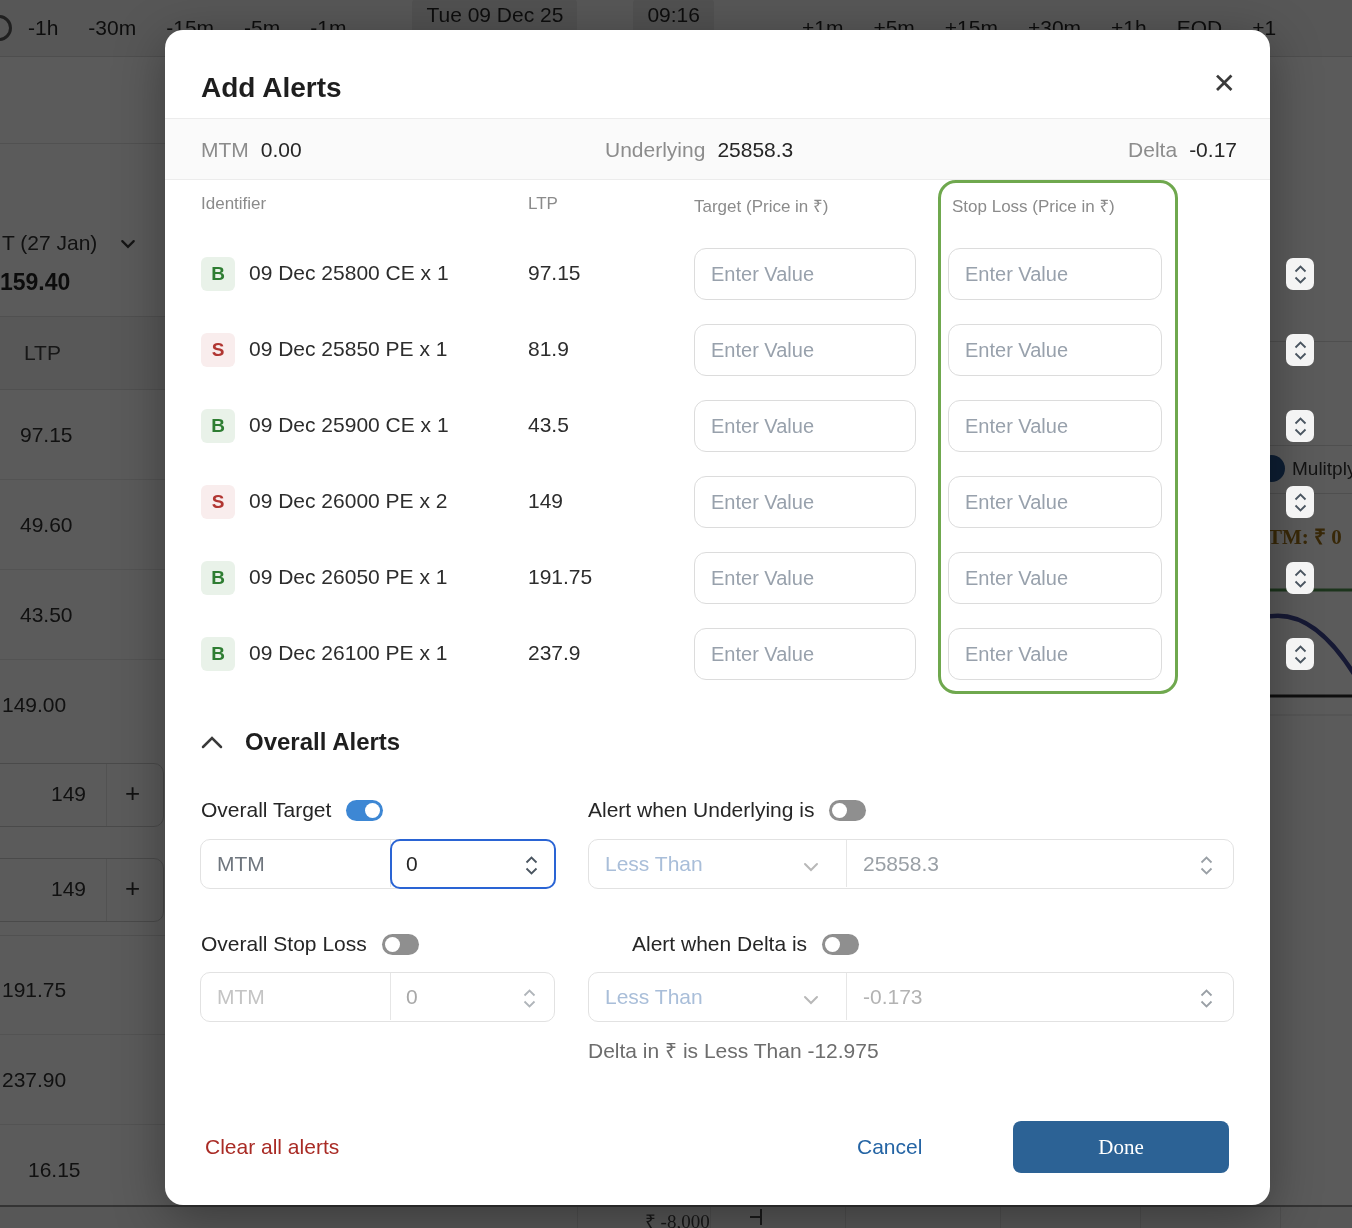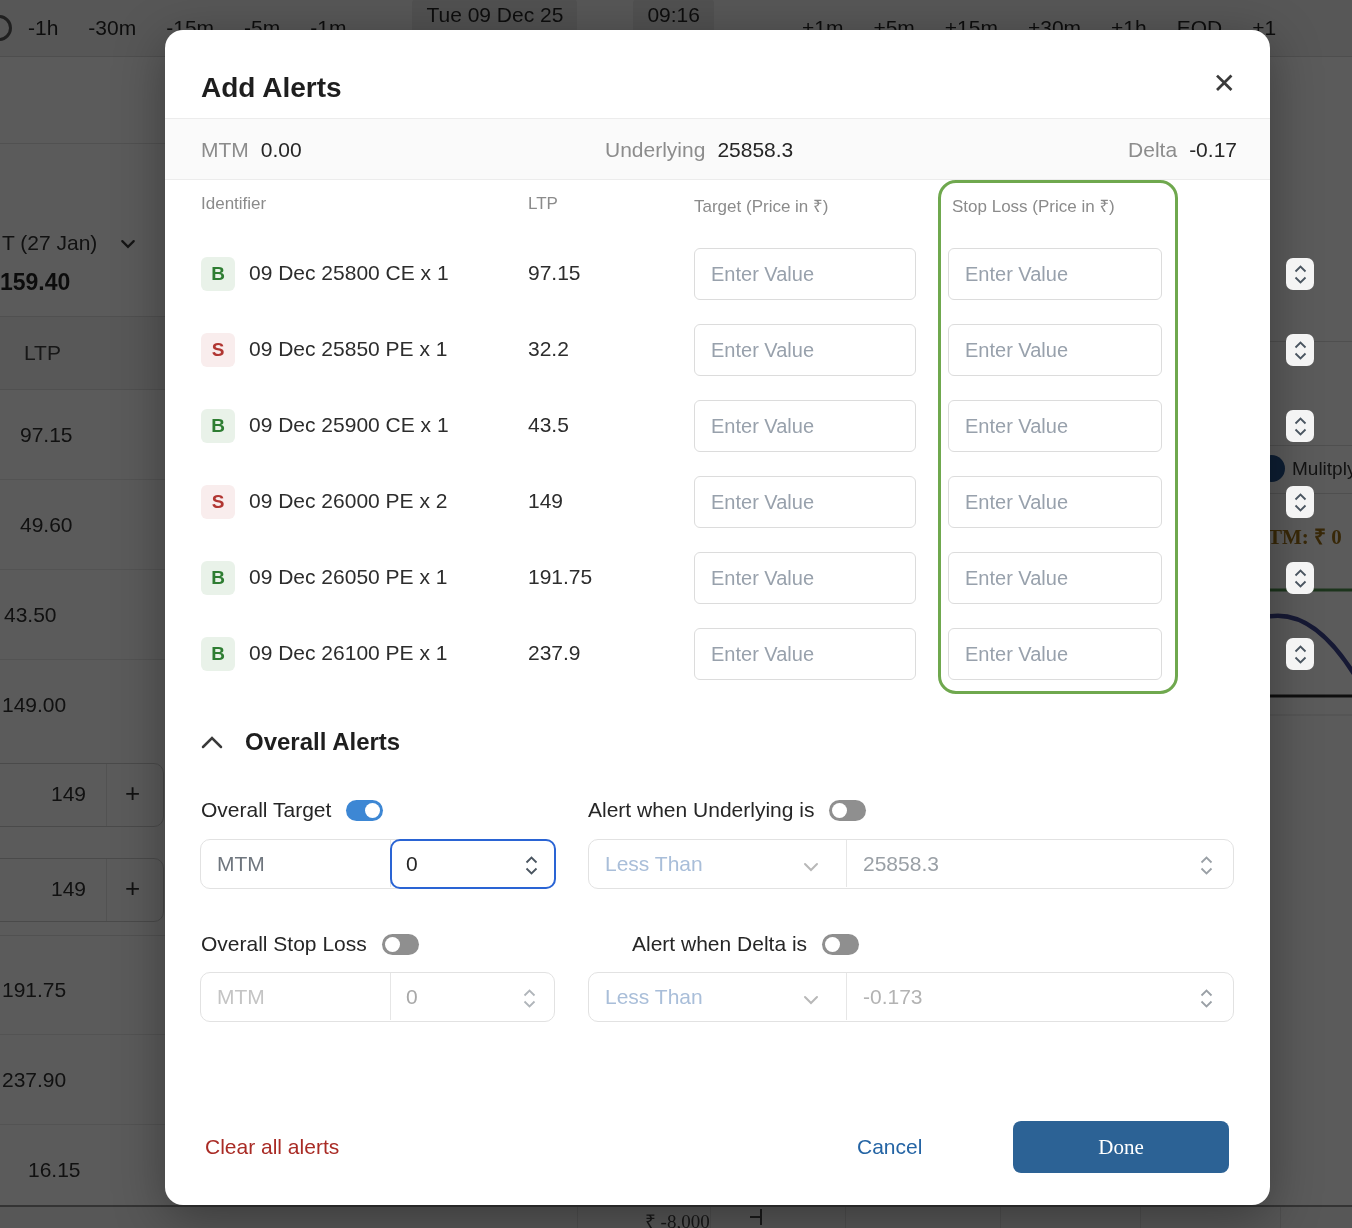--- a/index.html
+++ b/index.html
@@ -71,21 +71,21 @@
                border:3px solid #6fa84e; border-radius:18px; pointer-events:none; z-index:4; }
 
   .a-row { position:absolute; left:0; width:1105px; height:52px; }
   .badge { position:absolute; left:36px; top:9px; width:34px; height:34px; border-radius:6px;
            font-size:19px; font-weight:bold; display:flex; align-items:center; justify-content:center; }
   .badge[data-side="B"] { background:#e9f2e9; color:#2e7d32; }
   .badge[data-side="S"] { background:#f9eded; color:#b13632; }
   .a-name { position:absolute; left:84px; top:13px; font-size:21px; color:#2d2d2d; }
   .a-ltp  { position:absolute; left:363px; top:13px; font-size:21px; color:#2d2d2d; }
 
-  .val-input { position:absolute; top:0; height:52px; border:1.5px solid #dcdcdc; border-radius:6px;
+  .val-input { position:absolute; top:0; height:52px; border:1.5px solid #dcdcdc; border-radius:12px;
                background:#fff; font-family:"Liberation Sans", sans-serif; font-size:20px; color:#2d2d2d;
                padding:0 44px 0 16px; outline:none; }
   .val-input::placeholder { color:#98a1ac; }
   .in-target { left:529px; width:222px; }
   .in-stop   { left:783px; width:214px; }
 
   .stepper { position:absolute; top:10px; width:28px; height:32px; background:#f4f4f4; border-radius:7px;
              display:flex; flex-direction:column; align-items:center; justify-content:center; gap:3px; cursor:pointer; }
   .stepper svg { display:block; }
   .stp-target { left:877px; } .stp-stop { left:1121px; }
@@ -174,21 +174,21 @@
       <span class="chev-dn">
         <svg width="16" height="16" viewBox="0 0 14 14">
             <path d="M2 4.5 L7 9.5 L12 4.5" stroke="#333" stroke-width="2" fill="none" stroke-linecap="round"></path>
           </svg>
       </span>
     </div>
     <div class="lc-price">159.40</div>
     <div class="lc-ltp-head">LTP</div>
     <div class="lc-row" style="top:333px; padding-left:20px;">97.15</div>
     <div class="lc-row" style="top:423px; padding-left:20px;">49.60</div>
-    <div class="lc-row" style="top:513px; padding-left:4px;">43.50</div>
+    <div class="lc-row" style="top:513px; padding-left:20px;">43.50</div>
     <div class="lc-row" style="top:603px; padding-left:2px; border-bottom:none;">149.00</div>
     <div class="qty-box" style="top:706px;">
       <span class="qv">149</span>
       <span class="qd"></span>
       <span class="qp">+</span>
     </div>
     <div class="qty-box" style="top:801px;">
       <span class="qv">149</span>
       <span class="qd"></span>
       <span class="qp">+</span>
@@ -278,21 +278,21 @@
         </svg>
         <svg width="13" height="8" viewBox="0 0 13 8">
           <path d="M1.5 1.5 L6.5 6.5 L11.5 1.5" stroke="#4a5560" stroke-width="1.8" fill="none"></path>
         </svg>
       </span>
   </div>
 
   <div class="a-row" style="top:294px;">
     <span class="badge" data-side="S">S</span>
     <span class="a-name">09 Dec 25850 PE x 1</span>
-    <span class="a-ltp">32.2</span>
+    <span class="a-ltp">81.9</span>
     <input class="val-input in-target" placeholder="Enter Value" style="">
     <span class="stepper stp-target">
         <svg width="13" height="8" viewBox="0 0 13 8">
           <path d="M1.5 6.5 L6.5 1.5 L11.5 6.5" stroke="#4a5560" stroke-width="1.8" fill="none"></path>
         </svg>
         <svg width="13" height="8" viewBox="0 0 13 8">
           <path d="M1.5 1.5 L6.5 6.5 L11.5 1.5" stroke="#4a5560" stroke-width="1.8" fill="none"></path>
         </svg>
       </span>
     <input class="val-input in-stop" placeholder="Enter Value" style="">
@@ -498,17 +498,18 @@
     <span class="stepper2" style="right:14px;">
         <svg width="13" height="8" viewBox="0 0 13 8">
           <path d="M1.5 6.5 L6.5 1.5 L11.5 6.5" stroke="#9aa0a6" stroke-width="1.8" fill="none"></path>
         </svg>
         <svg width="13" height="8" viewBox="0 0 13 8">
           <path d="M1.5 1.5 L6.5 6.5 L11.5 1.5" stroke="#9aa0a6" stroke-width="1.8" fill="none"></path>
         </svg>
       </span>
   </div>
 
+  <div class="helper">Delta in ₹ is Less Than -12.975</div>
 
   <div class="link-clear">Clear all alerts</div>
   <div class="link-cancel">Cancel</div>
   <button class="btn-done">Done</button>
 </div>
 
 </body></html>

